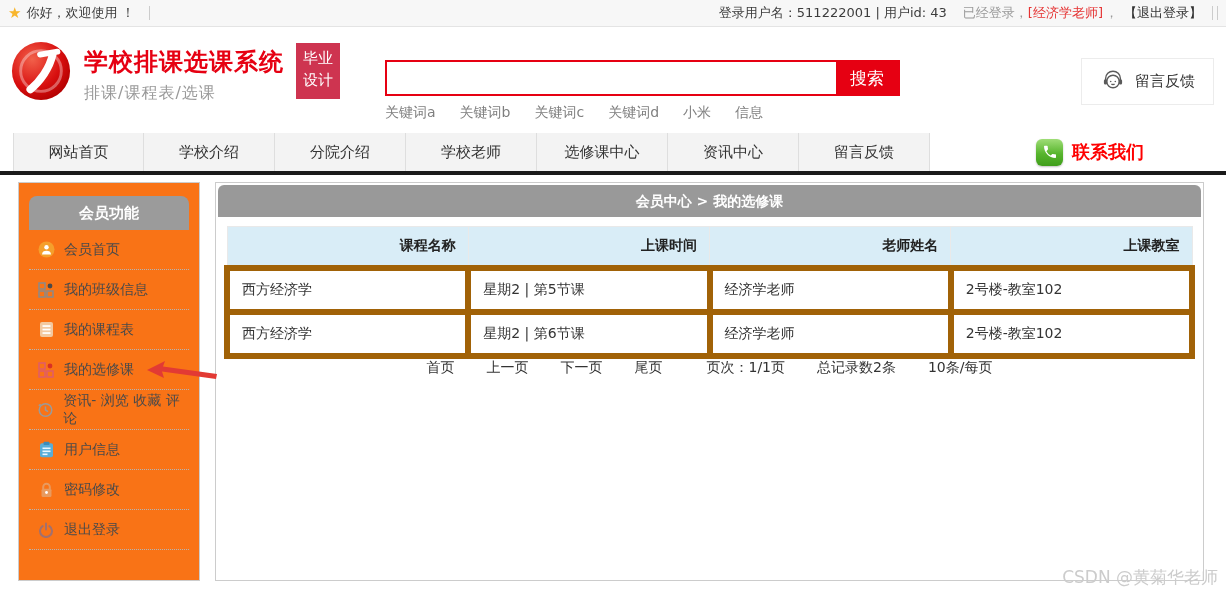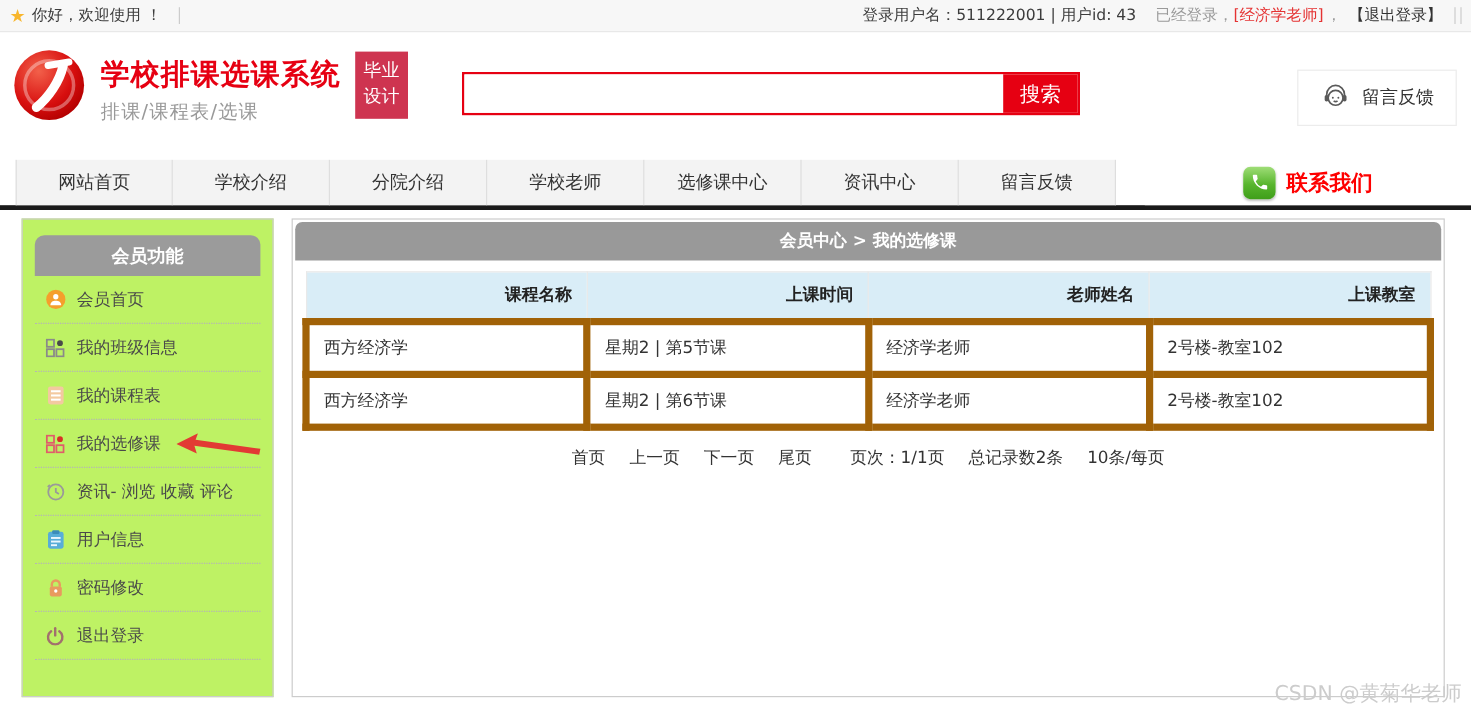--- a/index.html
+++ b/index.html
@@ -45,38 +45,38 @@
     border-right:1px solid #dedede; cursor:pointer; }
   .nav-item:first-child { border-left:1px solid #dedede; }
   .contact { flex:1; display:flex; align-items:center; justify-content:center; gap:9px; background:#fff; }
   .contact-icon { width:27px; height:27px; border-radius:6px;
     background:linear-gradient(180deg,#9fdd77 0%,#57b52d 55%,#3f9e1a 100%);
     display:flex; align-items:center; justify-content:center; box-shadow:0 1px 2px rgba(0,0,0,.25); }
   .contact-label { color:#fe0000; font-size:18px; font-weight:bold; }
 
   
   .content { display:flex; padding:7px 22px 0 18px; gap:15px; height:406px; }
-  .sidebar { width:210px; border:1px solid #ccc; background:#bef264; }
+  .sidebar { width:182px; border:1px solid #ccc; background:#f97316; }
   .sidebar-title { margin:13px 10px 0; height:34px; background:#9b9b9b; color:#fff;
     font-size:15px; font-weight:bold; text-align:center; line-height:34px;
     border-radius:8px 8px 0 0; }
   .side-item { margin:0 10px; height:40px; display:flex; align-items:center; gap:9px;
     border-bottom:1px dotted #b5b5b5; padding-left:8px; font-size:14px; color:#4a4a4a;
     cursor:pointer; position:relative; }
   .side-icon { display:flex; width:18px; justify-content:center; }
   .hl-arrow { position:absolute; left:118px; top:11px; }
 
   .main { flex:1; border:1px solid #ccc; background:#fff; }
   .main-header { margin:2px; height:32px; background:#999; border-radius:6px 6px 0 0;
     color:#fff; font-size:14px; font-weight:bold; text-align:center; line-height:32px; }
   table { width:calc(100% - 16px); margin:9px 8px 0; border-collapse:collapse; font-size:14px; }
   th { background:#d9edf7; color:#222; font-weight:bold; text-align:right;
     padding:10px 12px; border:1px solid #e9e9e9; width:25%; }
   td { color:#333; padding:10px 12px; border:6px solid #a16207; }
-  .pagination { display:flex; justify-content:center; gap:20px; margin-top:14px;
+  .pagination { display:flex; justify-content:center; gap:32px; 
     font-size:14px; color:#333; }
   .pg-link { cursor:pointer; }
   .pg-info { margin-left:12px; }
 
   .watermark { position:absolute; right:8px; top:566px; color:#ccc; font-size:17px; }
 </style>
 </head>
 <body>
 
 <div class="page">
@@ -122,20 +122,28 @@
       <div class="badge">
         <div>毕业</div>
         <div>设计</div>
       </div>
     </div>
 
     <div class="search-group">
       <div class="search-row">
         <input class="search-input" type="text" style="">
         <button class="search-btn">搜索</button>
+      </div>
+      <div class="keywords">
+        <span class="keyword">关键词a</span>
+        <span class="keyword">关键词b</span>
+        <span class="keyword">关键词c</span>
+        <span class="keyword">关键词d</span>
+        <span class="keyword">小米</span>
+        <span class="keyword">信息</span>
       </div>
     </div>
 
     <div class="feedback-btn">
       <span>
         <svg width="26" height="26" viewBox="0 0 26 26" fill="none" stroke="#5a5a5a" stroke-width="1.4">
           <circle cx="13" cy="14.5" r="6.2"></circle>
           <path d="M5.6 14v-2.4a7.4 7.4 0 0 1 14.8 0V14"></path>
           <rect x="3.9" y="12.2" width="3.2" height="5.4" rx="1.5" fill="#5a5a5a" stroke="none"></rect>
           <rect x="18.9" y="12.2" width="3.2" height="5.4" rx="1.5" fill="#5a5a5a" stroke="none"></rect>

